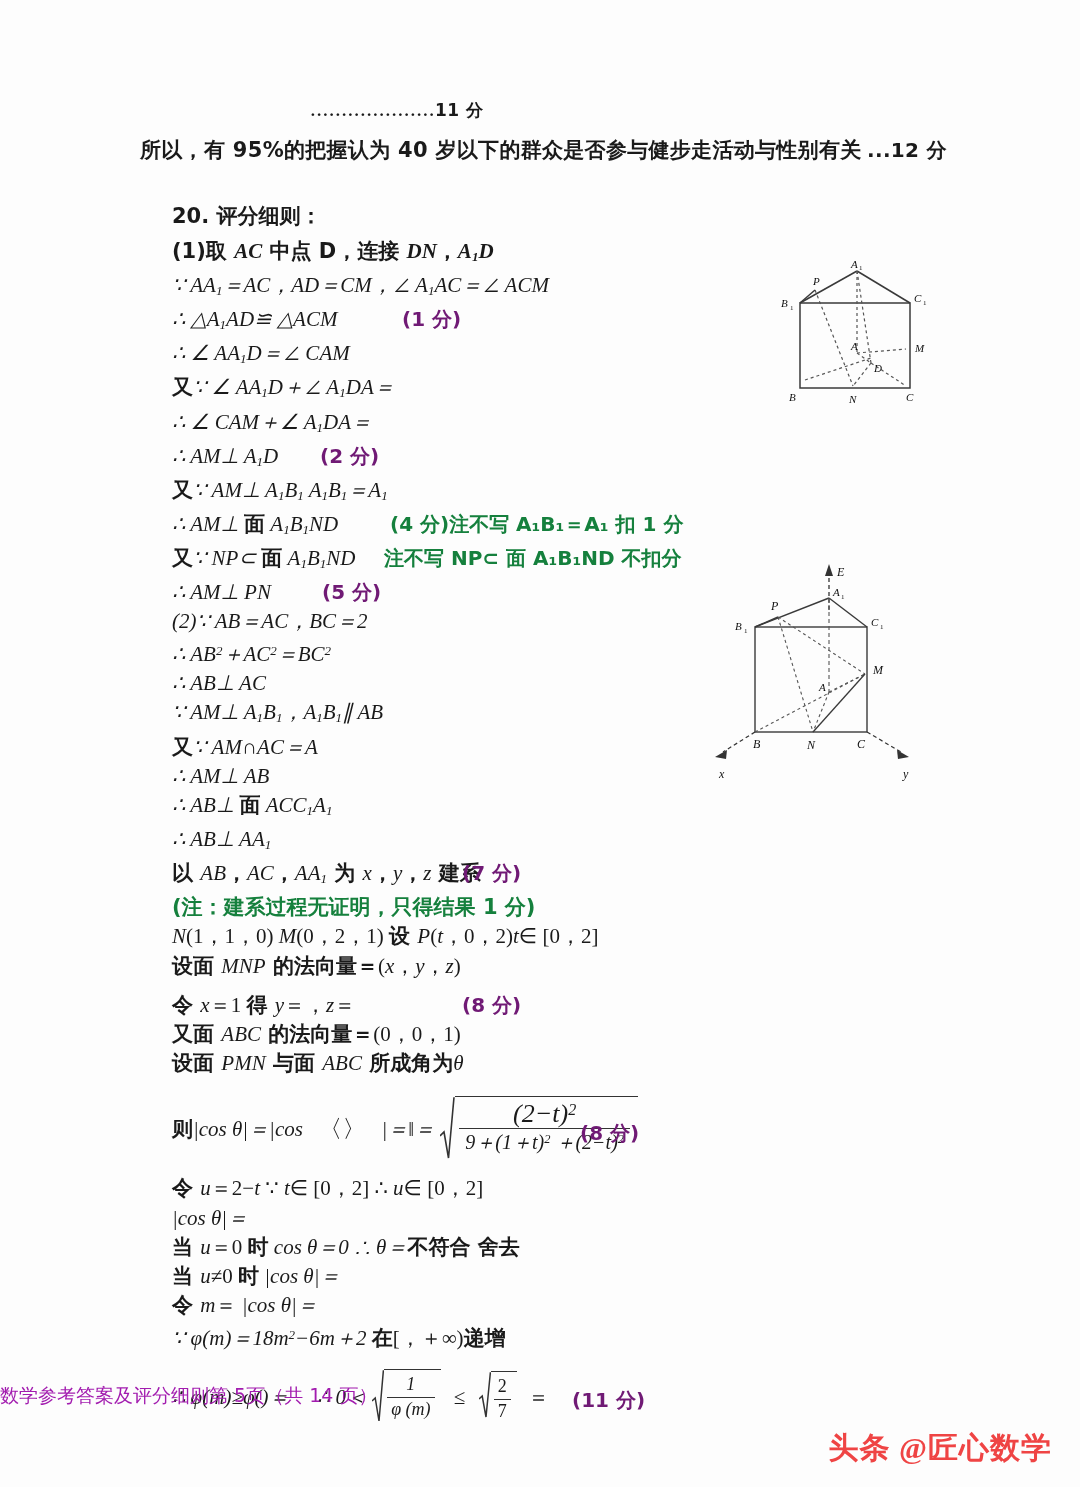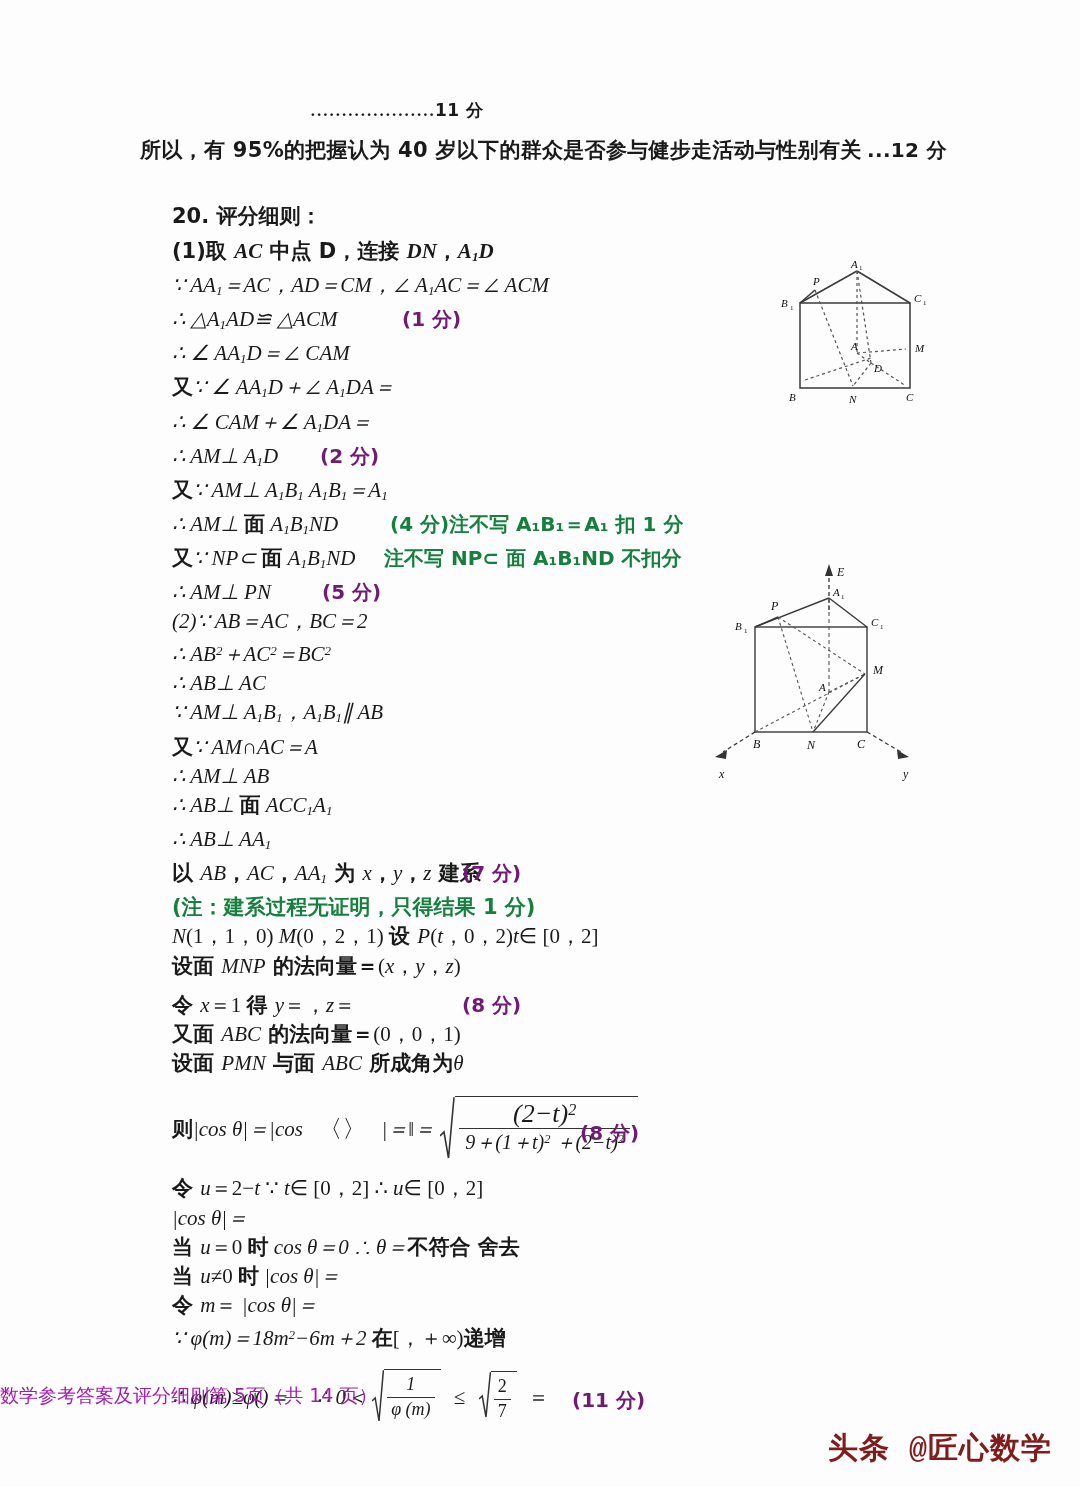--- a/index.html
+++ b/index.html
@@ -116,23 +116,23 @@
     text-align: left;
     font-size: 19px;
     color: #a21caf;
     font-family: "DejaVu Sans", sans-serif;
   }
   .watermark {
     position: absolute;
     right: 28px;
     top: 1428px;
     font-size: 30px;
-    font-family: Liberation Mono, monospace;
+    font-family: Liberation Serif, serif;
     font-weight: 700;
-    color: #7f1d1d;
+    color: #ef4444;
     letter-spacing: 1px;
     margin-left: 28px;
   }
 </style>
 </head>
 <body>
 
 <div class="page">
 
   <div class="dots-line">

